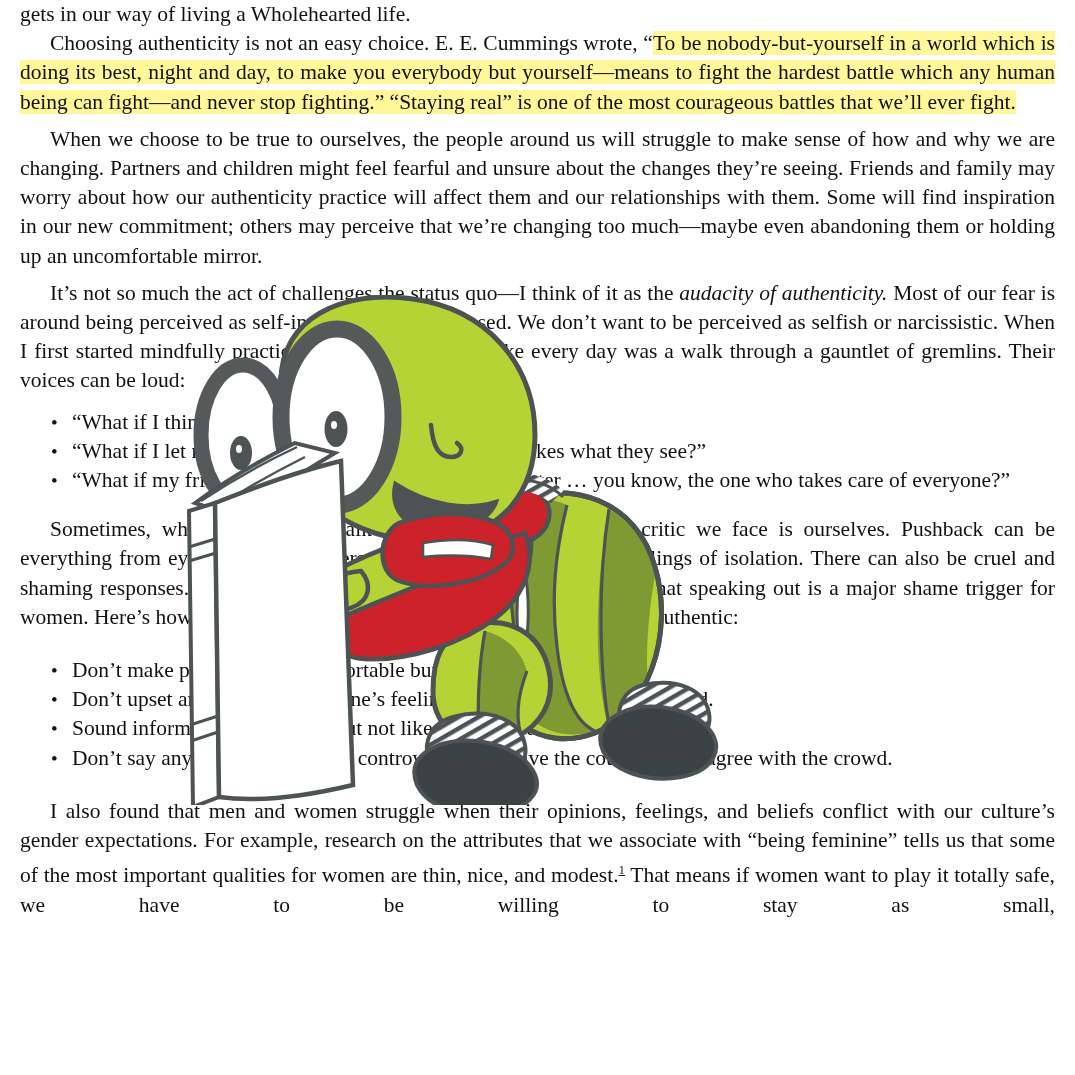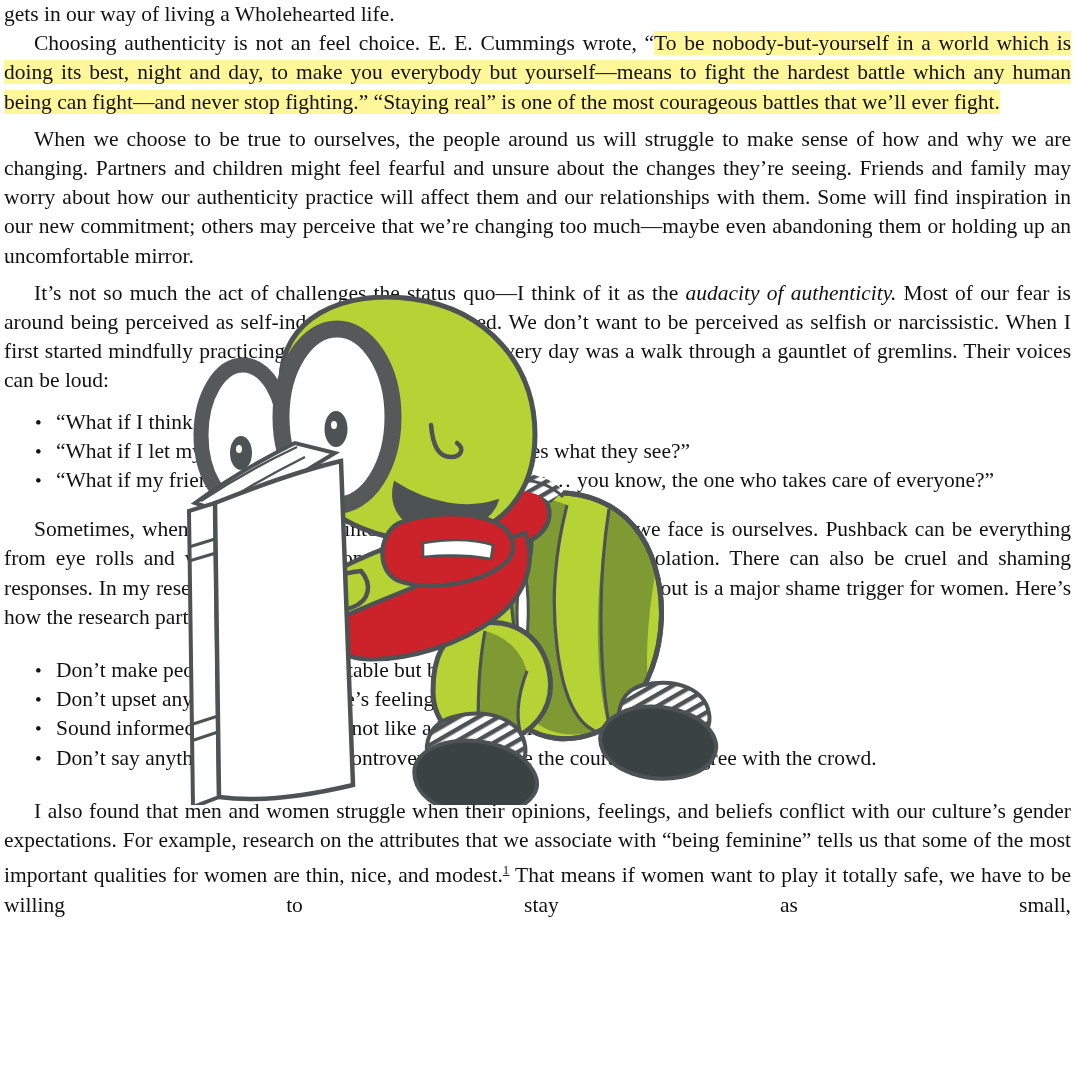--- a/index.html
+++ b/index.html
@@ -14,21 +14,21 @@
     color: #111111;
     overflow: hidden;
     position: relative;
   }
 
   #page {
     position: relative;
     width: 1075px;
     height: 1075px;
     box-sizing: border-box;
-    padding: 0 4px;
+    padding: 0 20px;
   }
 
   .para {
     font-size: 21.5px;
     line-height: 29.2px;
     text-align: justify;
     text-justify: inter-word;
     margin: 0;
     position: relative;
     z-index: 1;
@@ -105,21 +105,21 @@
 </head>
 <body>
 
 <div id="page">
 
   <p class="para">
     <span>gets in our way of living a Wholehearted life.</span>
   </p>
 
   <p class="para indent">
-    <span>Choosing authenticity is not an feel choice. E. E. Cummings wrote, “</span><span class="hl">To be nobody-but-yourself in a world which is doing its best, night and day, to make you everybody but yourself—means to fight the hardest battle which any human being can fight—and never stop fighting.” “Staying real” is one of the most courageous battles that we’ll ever fight.</span>
+    <span>Choosing authenticity is not an easy choice. E. E. Cummings wrote, “</span><span class="hl">To be nobody-but-yourself in a world which is doing its best, night and day, to make you everybody but yourself—means to fight the hardest battle which any human being can fight—and never stop fighting.” “Staying real” is one of the most courageous battles that we’ll ever fight.</span>
   </p>
 
   <div class="spacer-8"></div>
 
   <p class="para indent">
     <span>When we choose to be true to ourselves, the people around us will struggle to make sense of how and why we are changing. Partners and children might feel fearful and unsure about the changes they’re seeing. Friends and family may worry about how our authenticity practice will affect them and our relationships with them. Some will find inspiration in our new commitment; others may perceive that we’re changing too much—maybe even abandoning them or holding up an uncomfortable mirror.</span>
   </p>
 
   <div class="spacer-8"></div>
 

